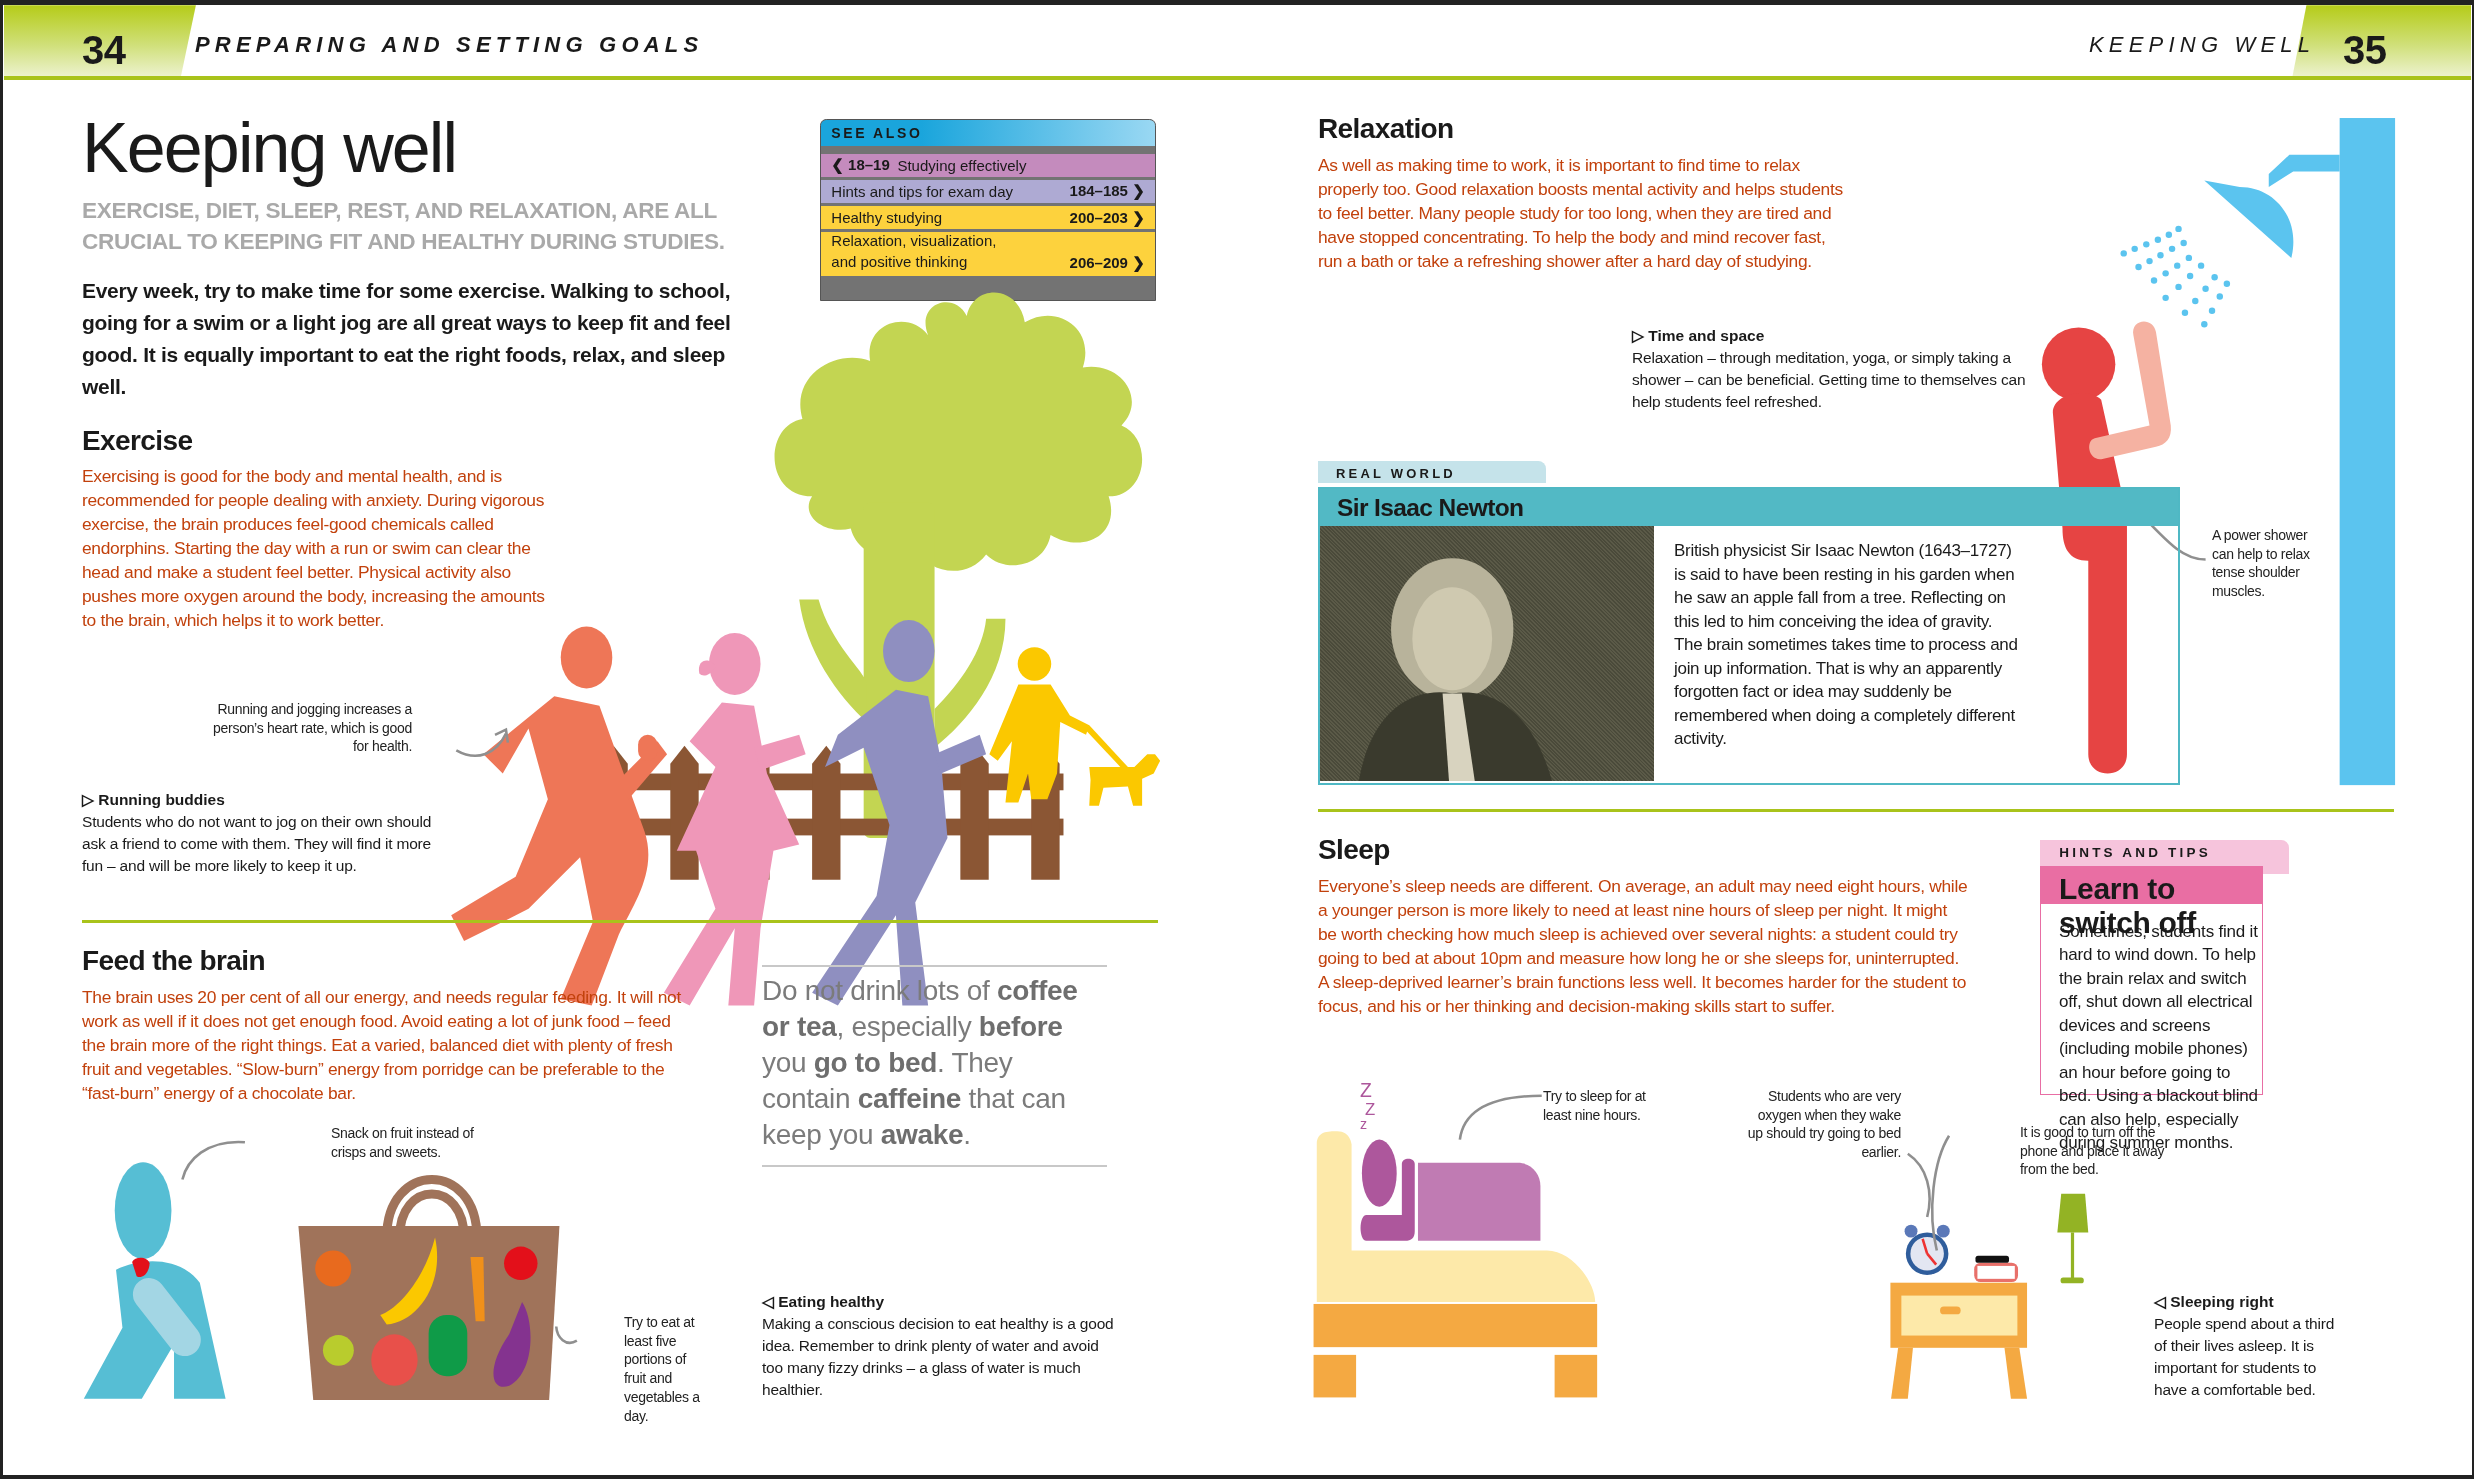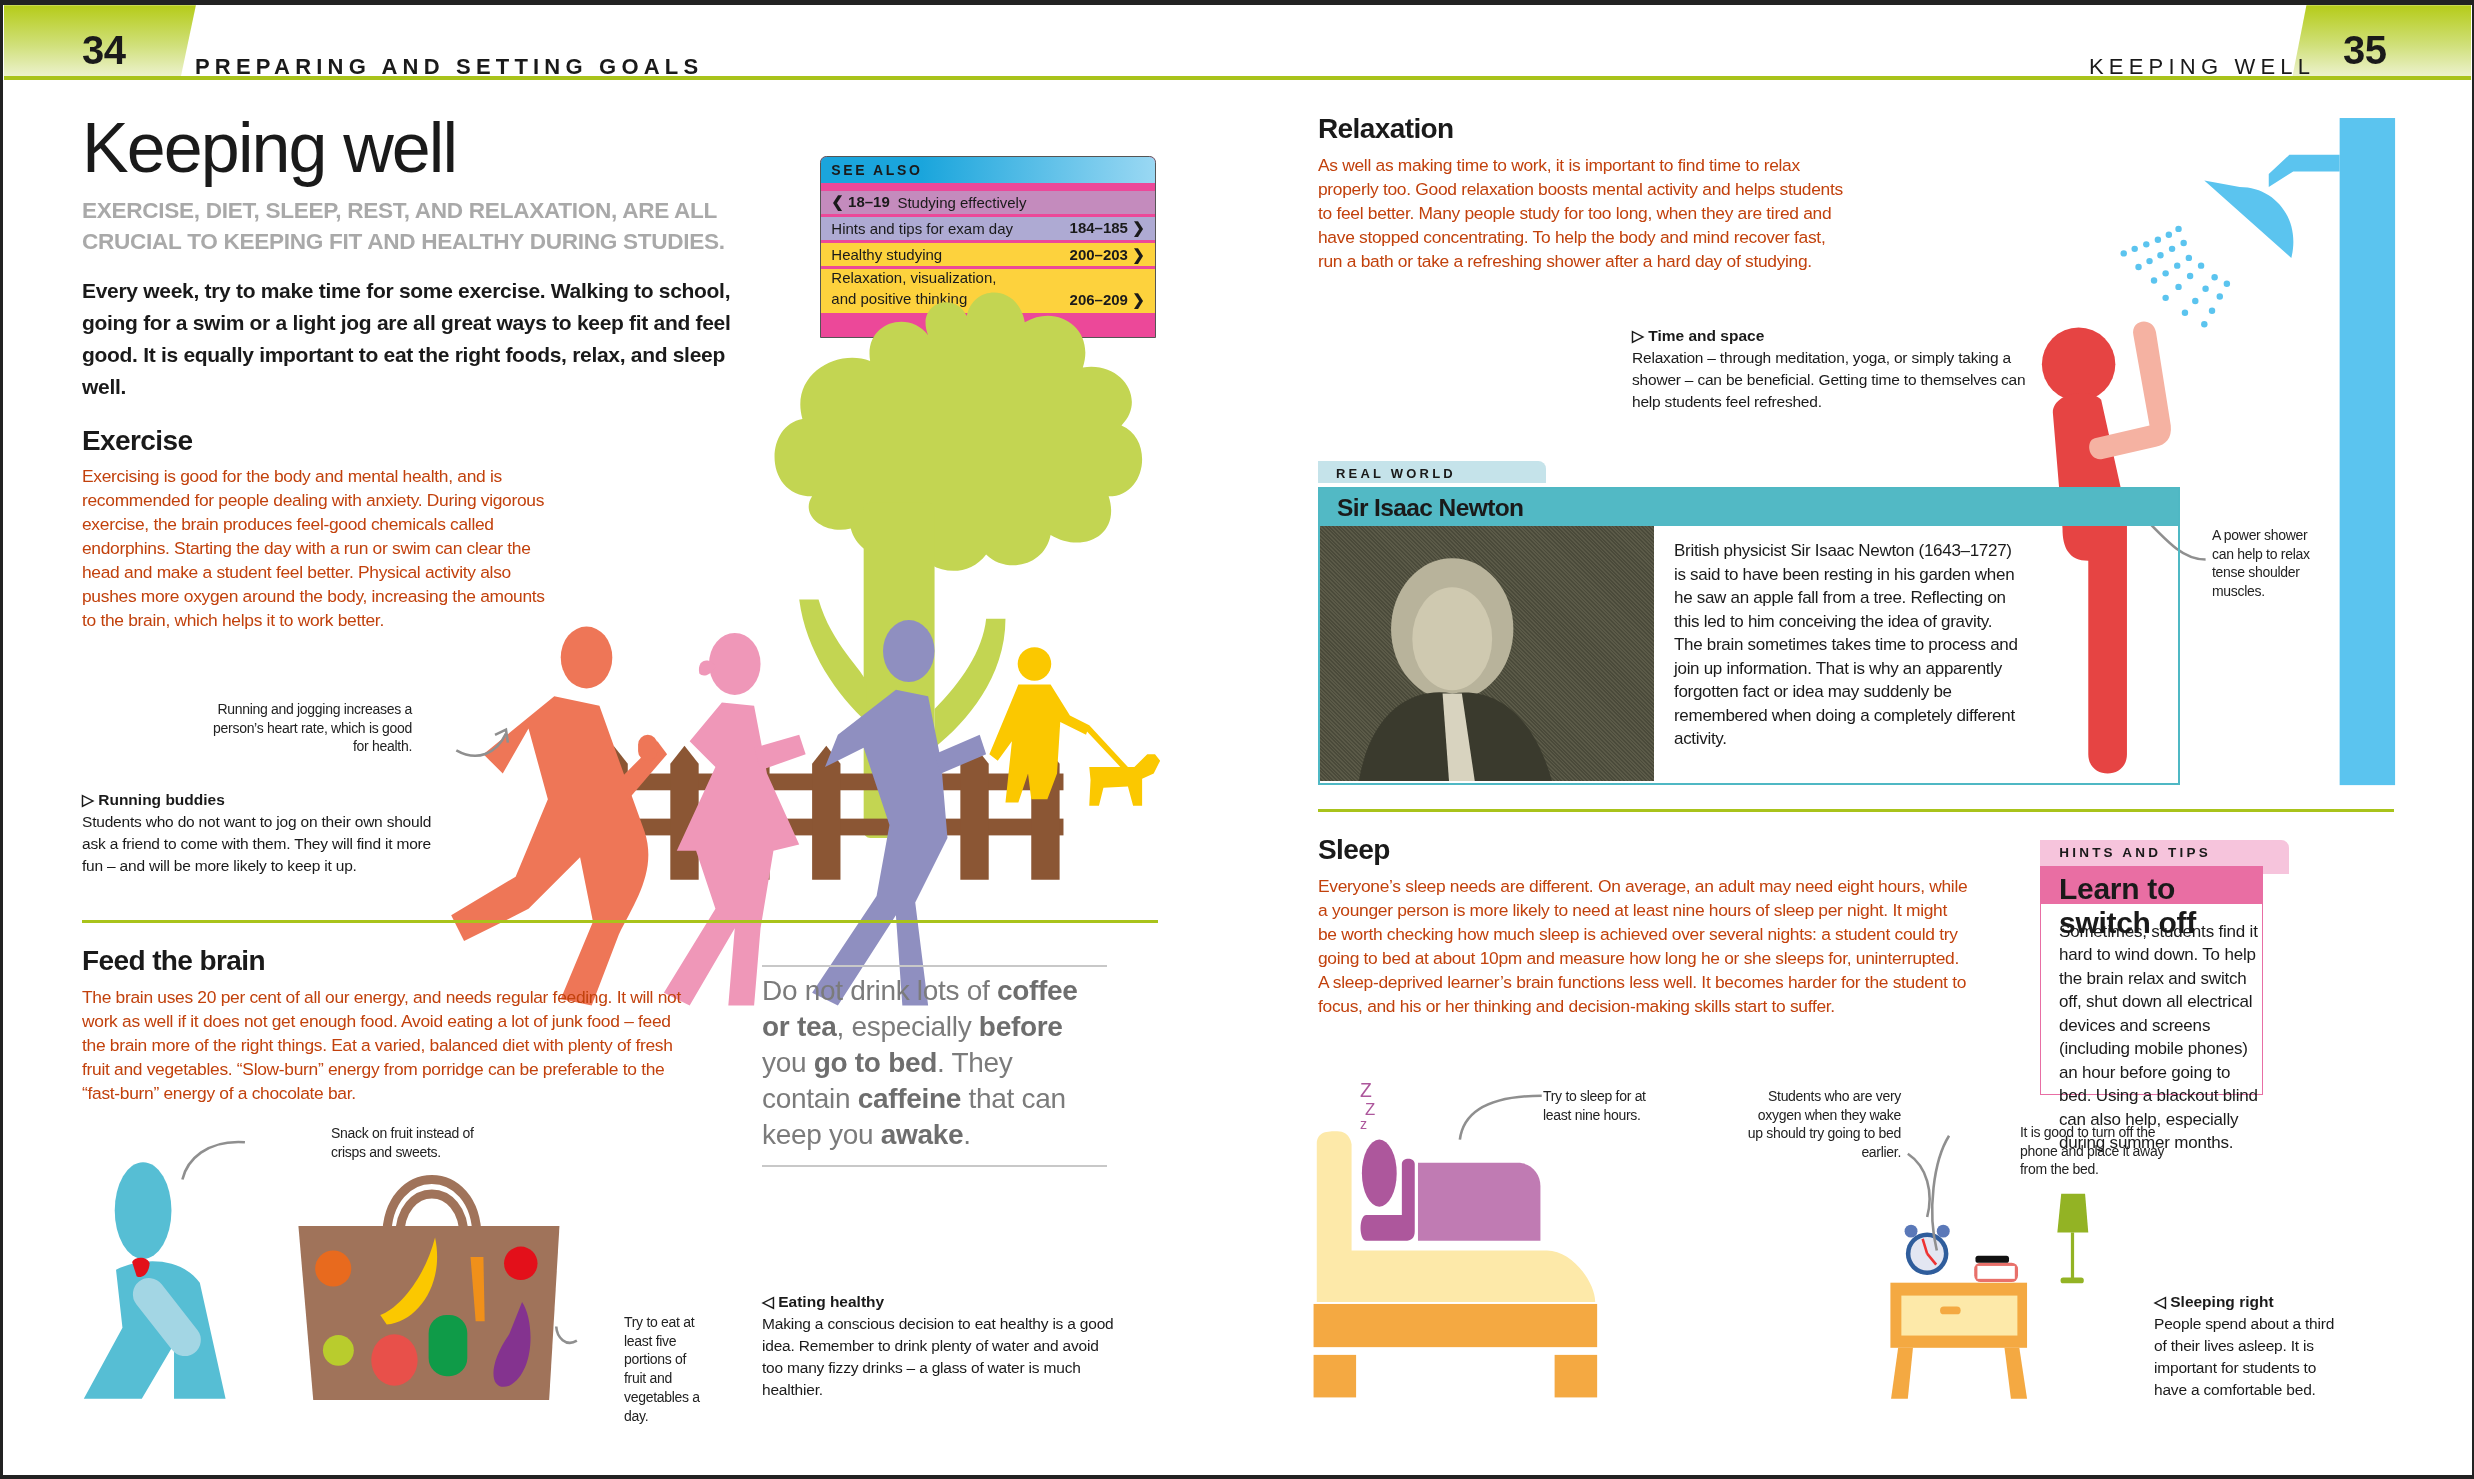--- a/index.html
+++ b/index.html
@@ -5,34 +5,34 @@
   html,body{margin:0;padding:0;background:#fff;}
   body{width:2475px;height:1480px;position:relative;overflow:hidden;font-family:"Liberation Sans",sans-serif;color:#1a1a1a;}
   .frame{position:absolute;left:0;top:0;width:2475px;height:1480px;box-sizing:border-box;border:3.9px solid #222;border-top-width:5.2px;border-bottom-width:5.2px;}
   .abs{position:absolute;}
   
   .hdr-band{position:absolute;top:5.2px;height:73px;}
   .hdr-left{left:3.9px;width:192px;background:linear-gradient(180deg,#b5cc18 0%,#d0e07a 55%,#eef3d2 100%);clip-path:polygon(0 0,100% 0,92% 100%,0 100%);}
   .hdr-right{right:3.9px;width:179px;background:linear-gradient(180deg,#b5cc18 0%,#d0e07a 55%,#eef3d2 100%);clip-path:polygon(8% 0,100% 0,100% 100%,0 100%);}
   .hdr-rule{position:absolute;left:3.9px;right:3.9px;top:76px;height:3.9px;background:#a9c31b;}
   .pageno{position:absolute;top:28px;font-weight:bold;font-size:40px;letter-spacing:-0.6px;}
-  .runhead{position:absolute;top:54px;font-size:22px;letter-spacing:5.2px;}
+  .runhead{position:absolute;top:32px;font-size:22px;letter-spacing:5.2px;font-style:italic;}
   .runhead.bold{font-weight:bold;}
   
   h1{margin:0;font-weight:normal;font-size:70px;letter-spacing:-1.9px;}
   .intro{font-weight:bold;font-size:22.6px;color:#a9a9a9;line-height:31px;letter-spacing:-0.3px;}
   .lead{font-weight:bold;font-size:21px;line-height:32px;letter-spacing:-0.3px;}
   h2{margin:0;font-weight:bold;font-size:28px;letter-spacing:-0.6px;}
   .body{font-size:17.4px;line-height:24px;color:#c2410c;letter-spacing:-0.3px;}
   .small{font-size:14px;line-height:18.7px;color:#222;letter-spacing:-0.3px;}
   .cap-h{font-weight:bold;font-size:15.5px;line-height:20.6px;}
   .cap-b{font-size:15.5px;line-height:22px;letter-spacing:-0.2px;}
   .rule{position:absolute;height:3.2px;background:#a9c31b;}
   
-  .seealso{position:absolute;left:820px;top:119px;width:336px;height:182px;border:1.3px solid #555;border-radius:6.4px 6.4px 0 0;background:#ec4899;overflow:hidden;box-sizing:border-box;margin-top:37px;}
+  .seealso{position:absolute;left:820px;top:119px;width:336px;height:182px;border:1.3px solid #555;border-radius:6.4px 6.4px 0 0;background:#737373;overflow:hidden;box-sizing:border-box;}
   .sa-title{height:26px;background:linear-gradient(90deg,#1aa5dc 30%,#9ad8f3 100%);font-weight:bold;font-size:14px;letter-spacing:2.6px;padding:5.2px 0 0 10.3px;box-sizing:border-box;}
   .sa-row{display:flex;justify-content:space-between;align-items:flex-end;padding:0 10.3px;box-sizing:border-box;font-size:15px;margin-top:3.2px;}
   .sa-num{font-weight:bold;}
   
   .pull{position:absolute;left:762px;top:965px;width:345px;border-top:2.6px solid #c8c8c8;border-bottom:2.6px solid #c8c8c8;padding:6.4px 0 11.6px;font-size:28px;line-height:36px;color:#7b7b7b;letter-spacing:-0.3px;}
   .pull b{color:#6e6e6e;}
   
   .rw-tab{position:absolute;left:1318px;top:461px;width:228px;height:22px;background:#c5e3ea;border-radius:0 7.7px 0 0;font-weight:bold;font-size:13px;letter-spacing:3.2px;padding:5.2px 0 0 18px;box-sizing:border-box;}
   .rw-box{position:absolute;left:1318px;top:487px;width:862px;height:298px;border:2.6px solid #4fb8c4;box-sizing:border-box;}
   .rw-head{height:37px;background:#52b9c5;font-weight:bold;font-size:24.5px;padding:5.2px 0 0 17px;box-sizing:border-box;letter-spacing:-0.6px;}

